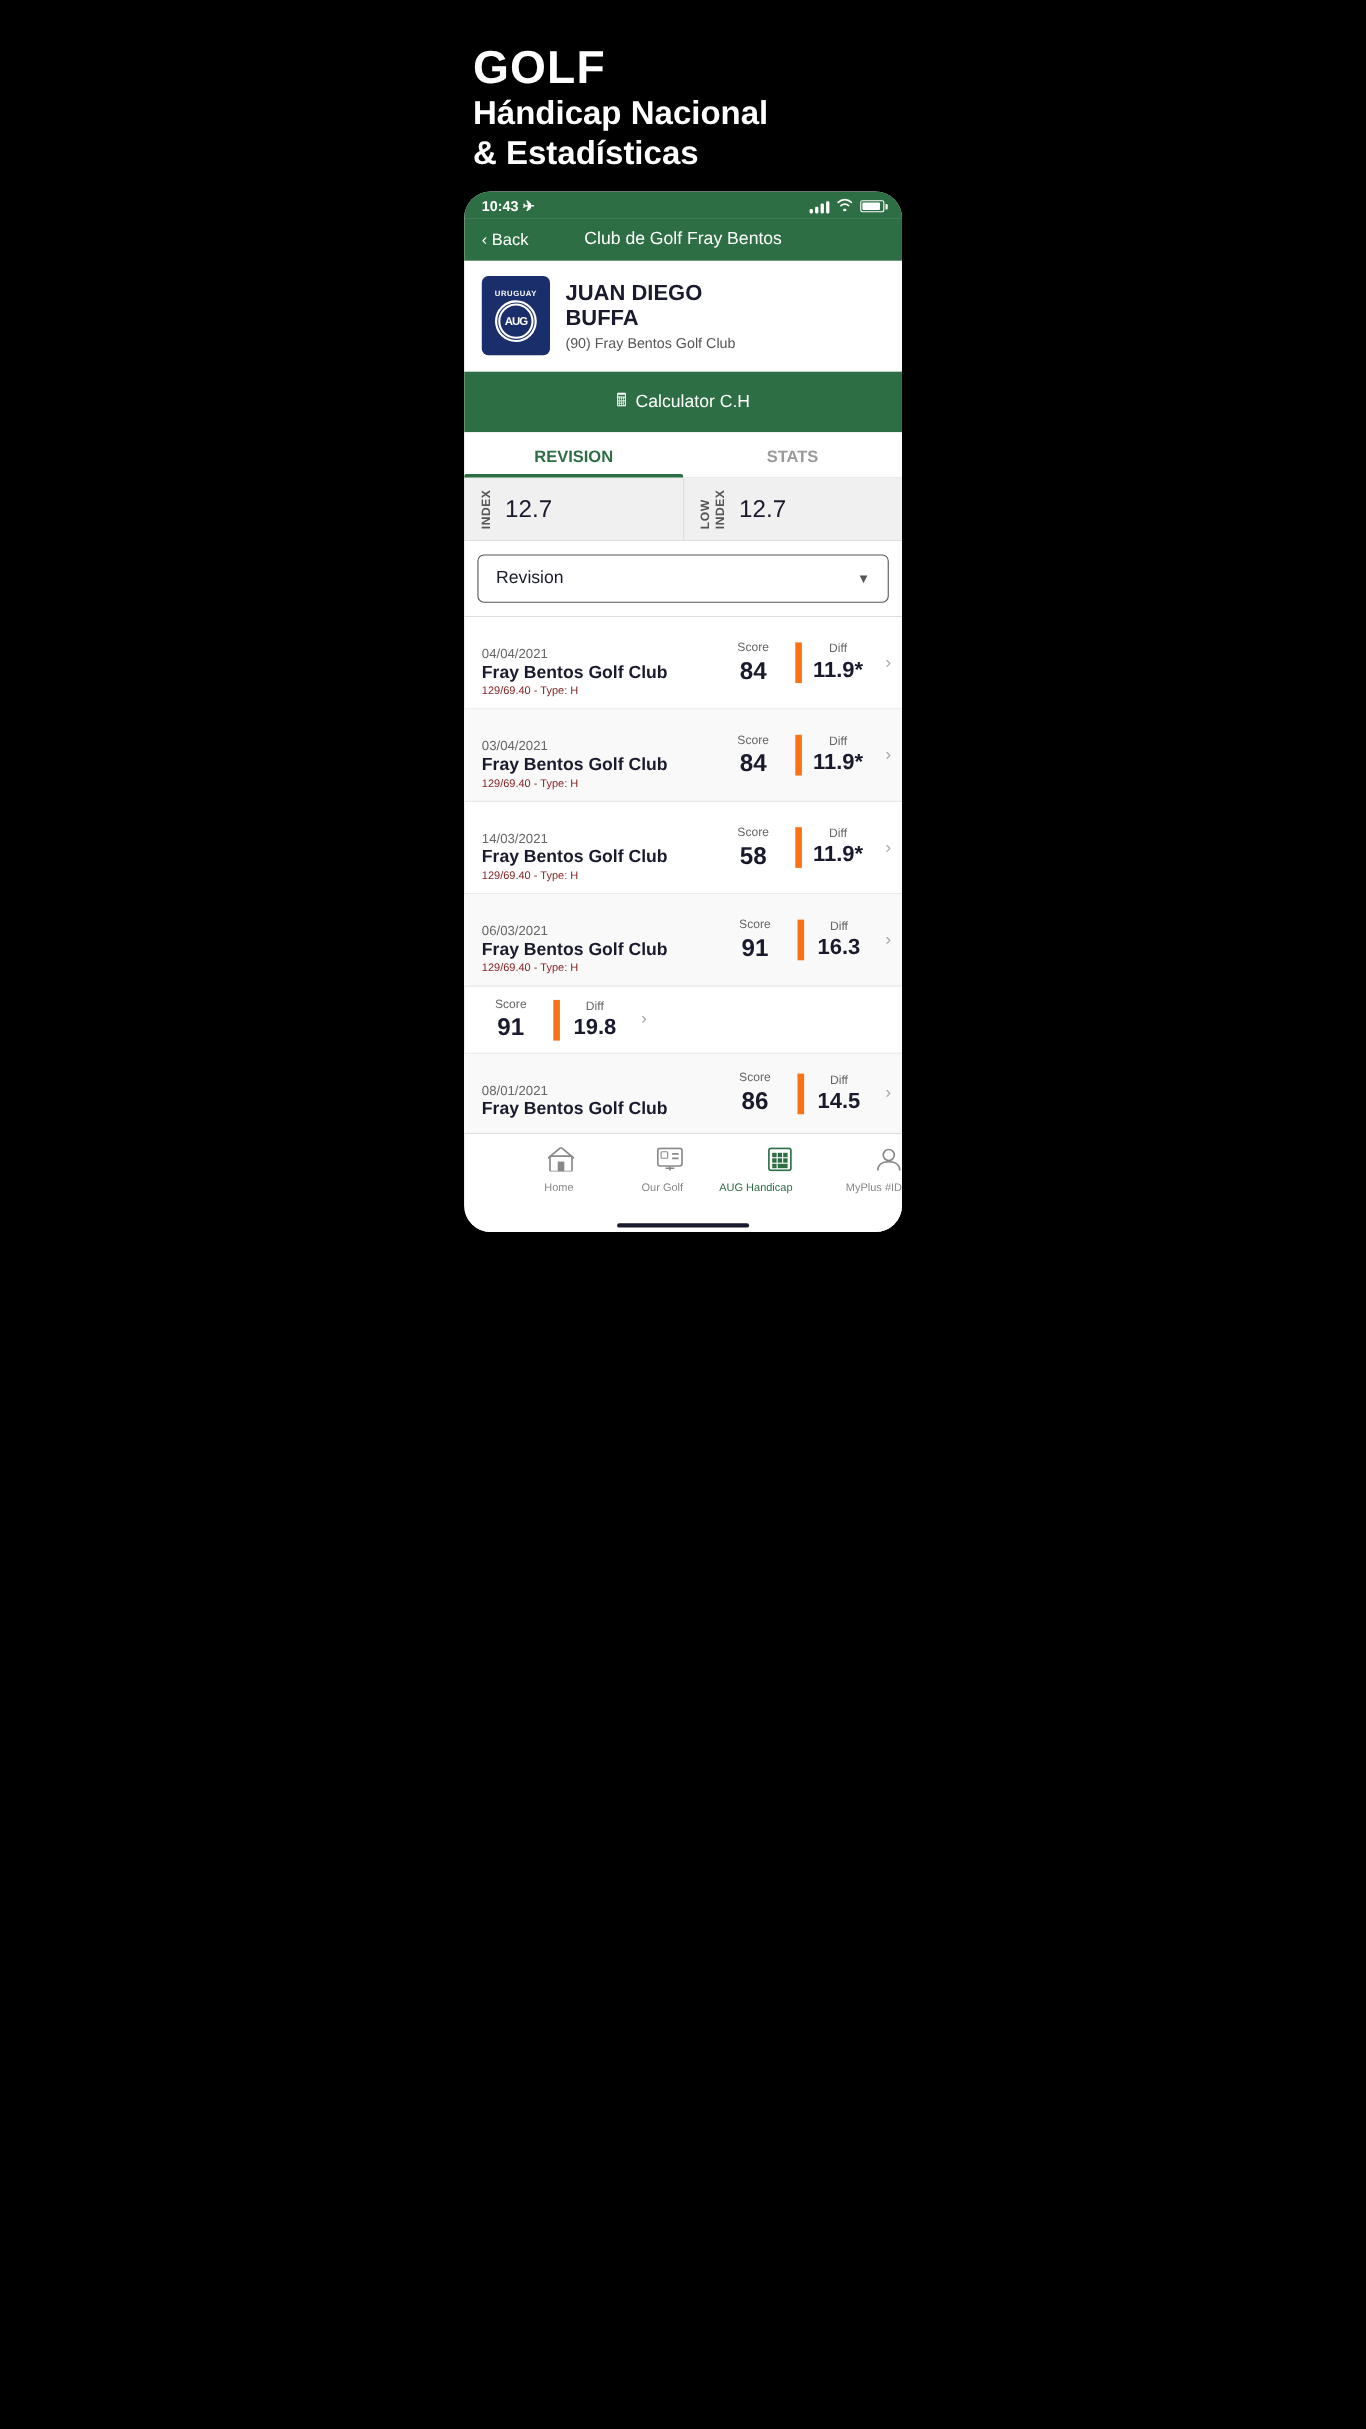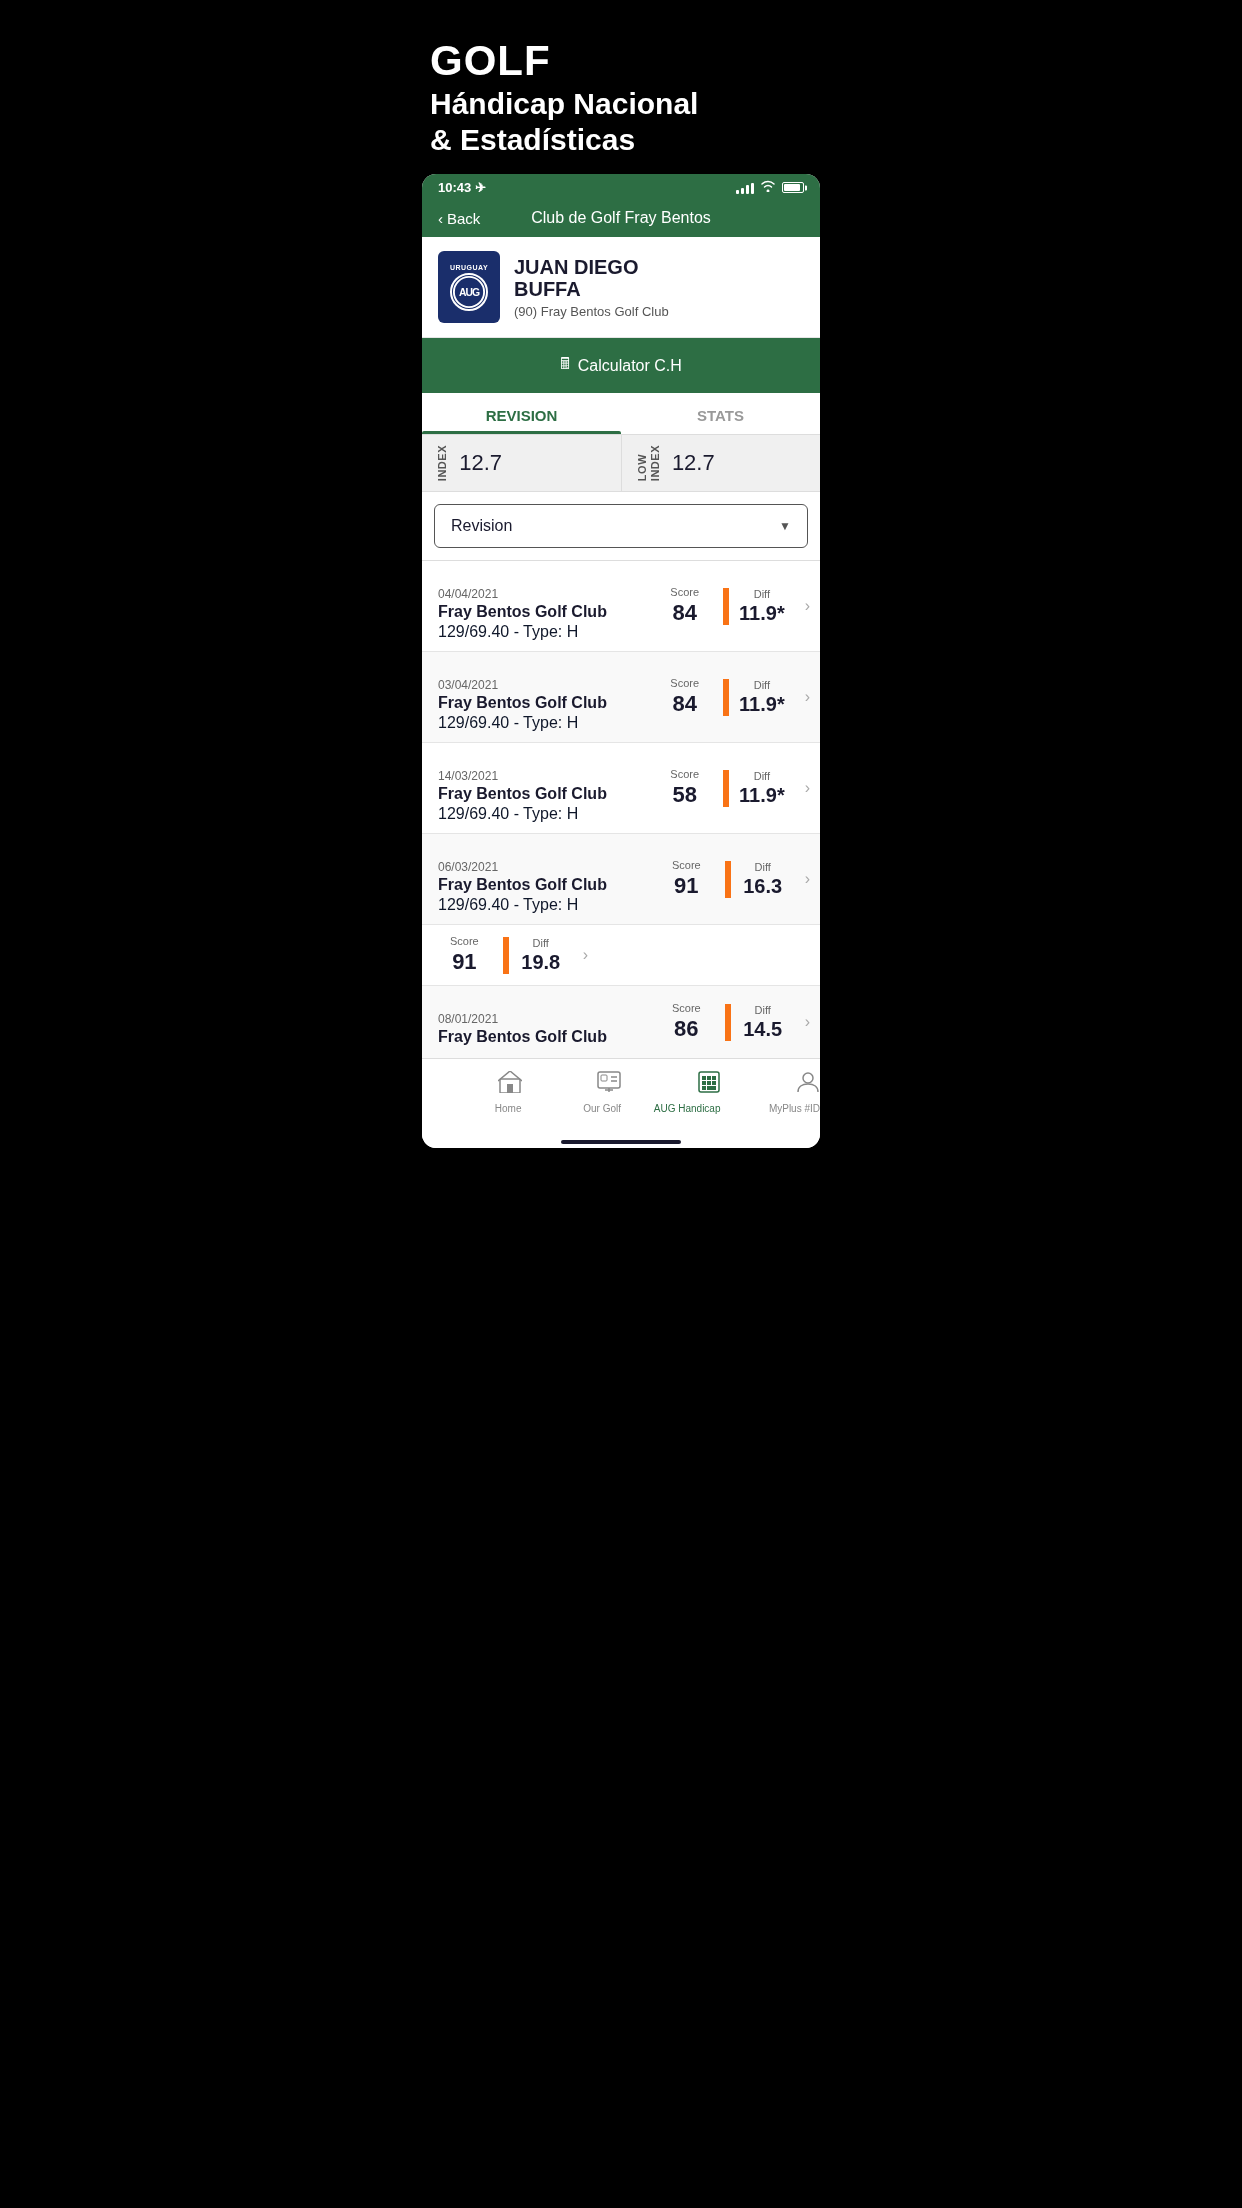--- a/index.html
+++ b/index.html
@@ -34,21 +34,21 @@
 
     .promo-subtitle {
       font-size: 30px;
       font-weight: 700;
       line-height: 1.2;
       margin-top: 4px;
     }
 
     .phone-frame {
       background: #fff;
-      border-radius: 14px;
+      border-radius: 24px;
       overflow: hidden;
       margin: 0 8px;
     }
 
     
     .status-bar {
       background: #2d6e44;
       display: flex;
       justify-content: space-between;
       align-items: center;
@@ -358,22 +358,22 @@
     }
 
     .row-club {
       font-size: 16px;
       font-weight: 700;
       color: #1a1a2e;
       margin-bottom: 2px;
     }
 
     .row-details {
-      font-size: 16px;
-      color: #0f172a;
+      font-size: 10px;
+      color: #7f1d1d;
     }
 
     .score-section {
       display: flex;
       align-items: center;
       gap: 12px;
     }
 
     .score-box {
       text-align: center;

